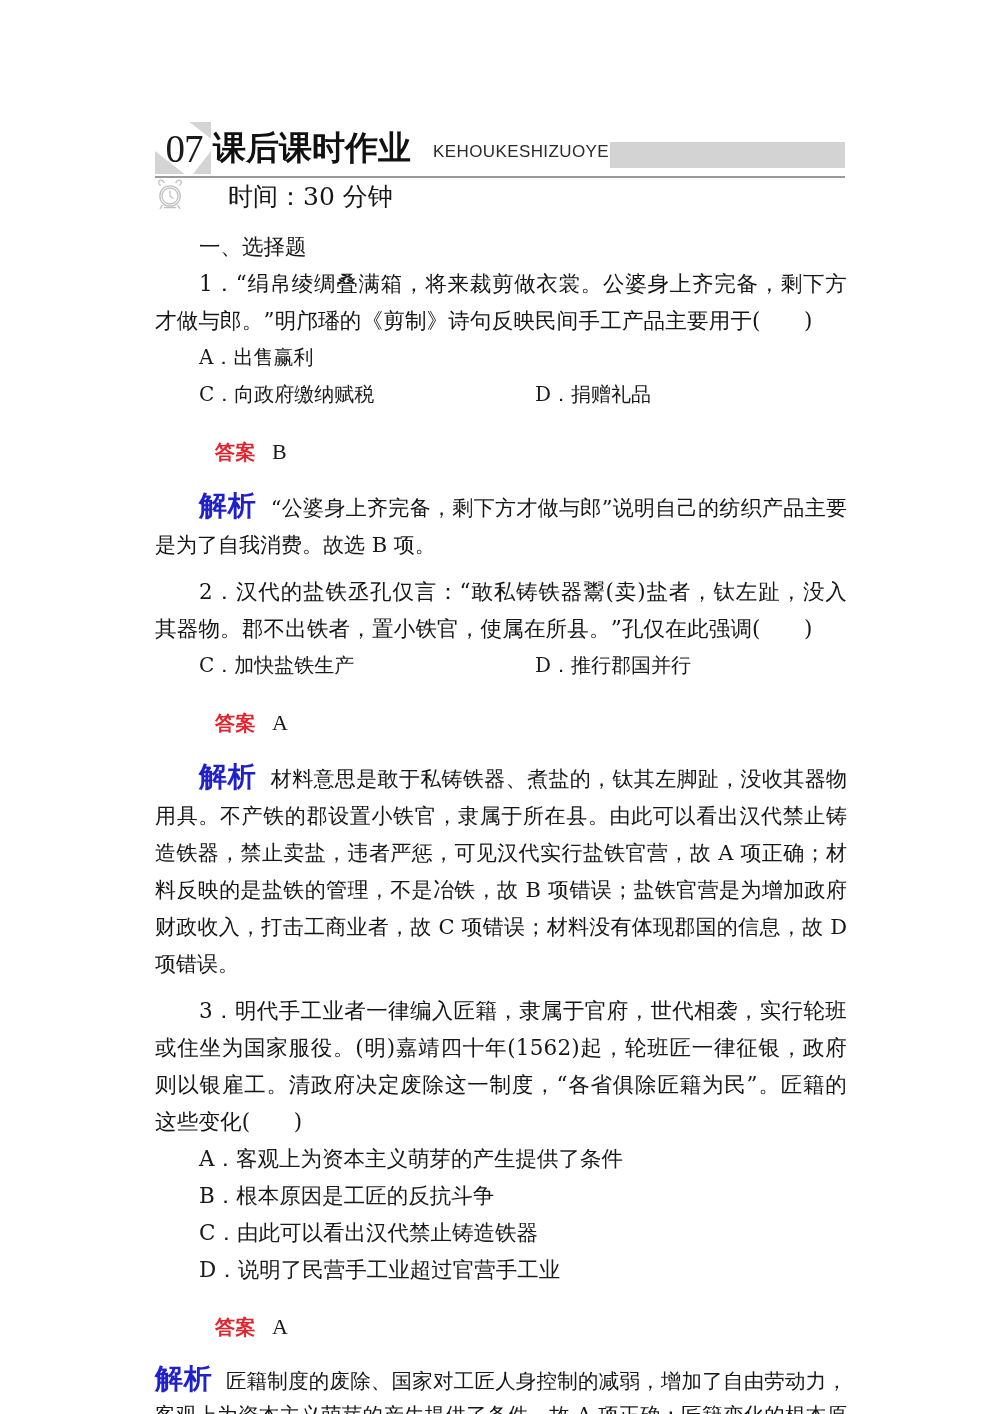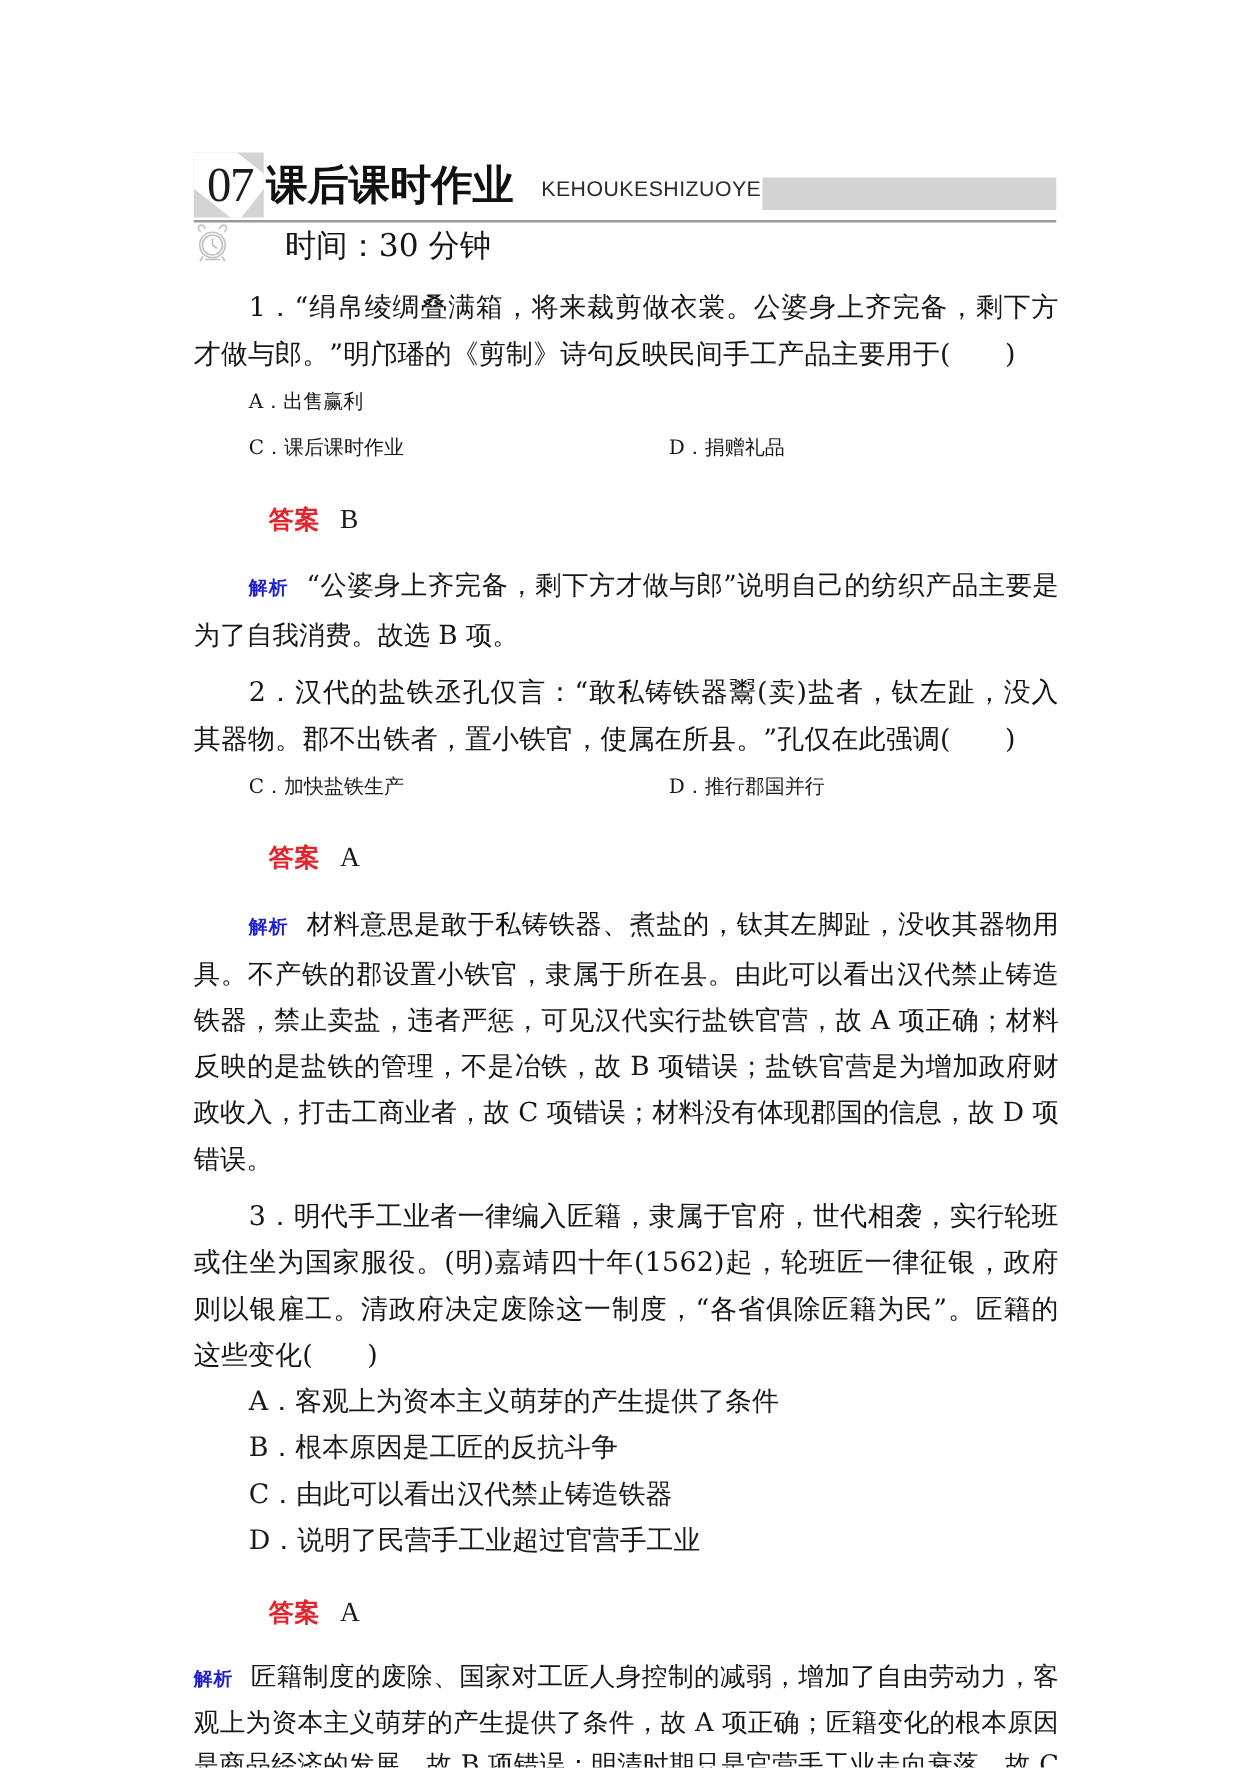--- a/index.html
+++ b/index.html
@@ -157,21 +157,21 @@
 
   
   .opts2 {
     display: block;
     width: 100%;
     margin: 0;
   }
   .opts2 .orow {
     display: flex;
     line-height: 37px;
-    font-size: 16px;
+    font-size: 20px;
   }
   .opts2 .ocell {
     flex: 0 0 50%;
     padding-left: 44px;
     box-sizing: border-box;
     white-space: nowrap;
   }
   .opts2 .ocell.rt { padding-left: 34px; }
 
   
@@ -190,22 +190,22 @@
   .lbl-ans {
     color: #e4232c;
     font-weight: bold;
     font-family: "DejaVu Sans", "Liberation Sans", sans-serif;
     font-size: 20px;
     letter-spacing: 0.5px;
   }
   .lbl-exp {
     color: #1f1fcc;
     font-weight: bold;
-    font-family: Liberation Serif, serif;
-    font-size: 15px;
+    font-family: Liberation Sans, sans-serif;
+    font-size: 28px;
     letter-spacing: 0.5px;
   }
   .ans-val {
     display: inline-block;
     margin-left: 16px;
     font-family: "Liberation Serif", "DejaVu Serif", serif;
     font-size: 22px;
   }
 
   .exp {
@@ -252,29 +252,30 @@
           <path d="M22.5 26 L25 30"></path>
           <path d="M9 28.6 L21 28.6"></path>
         </g>
       </svg>
     </span>
     <span class="time-text">时间：30 分钟</span>
   </div>
 
   <div class="content">
 
+    <div class="sec-head">一、选择题</div>
 
     <div>
       <div class="p indent">1．“绢帛绫绸叠满箱，将来裁剪做衣裳。公婆身上齐完备，剩下方才做与郎。”明邝璠的《剪制》诗句反映民间手工产品主要用于(　　)</div>
       <div class="opts2">
         <div class="orow">
           <div class="ocell">A．出售赢利</div>
         </div>
         <div class="orow">
-          <div class="ocell">C．课后课时作业</div>
+          <div class="ocell">C．向政府缴纳赋税</div>
           <div class="ocell rt">D．捐赠礼品</div>
         </div>
       </div>
       <div class="gap-s"></div>
       <div class="ans-line">
         <span class="lbl-ans">答案</span><span class="ans-val">B</span>
       </div>
       <div class="exp">
         <span class="lead"></span><span class="lbl-exp">解析</span>&nbsp;&nbsp;<span>“公婆身上齐完备，剩下方才做与郎”说明自己的纺织产品主要是为了自我消费。故选 B 项。</span>
       </div>

